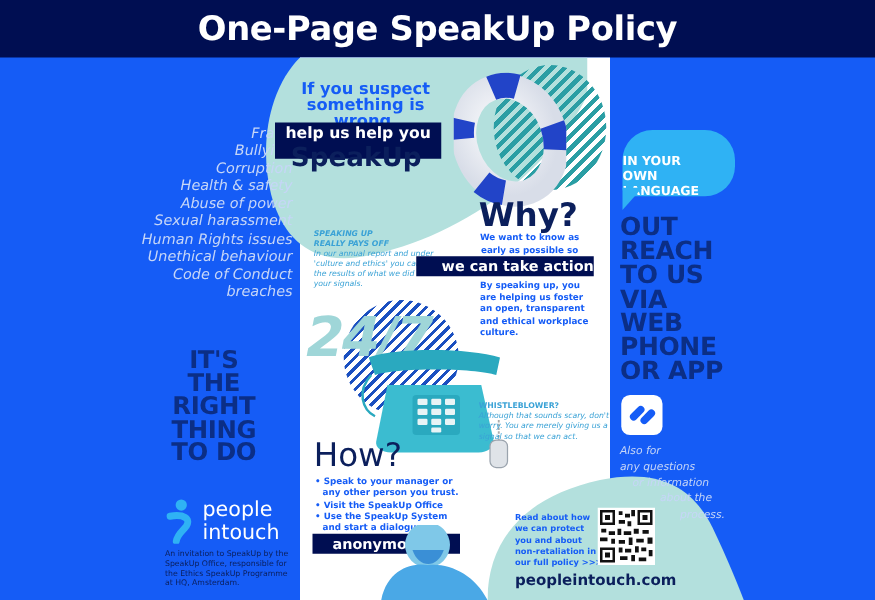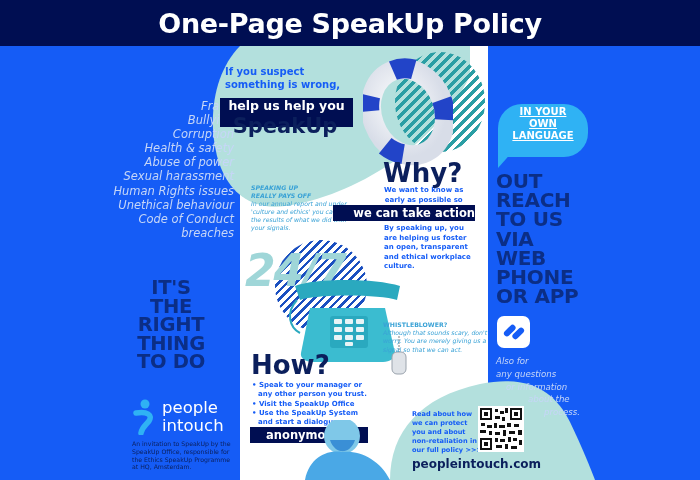--- a/index.html
+++ b/index.html
@@ -11,47 +11,47 @@
   .title-bar h1 { color: #fff; font-size: 27px; font-weight: bold; letter-spacing: -0.3px; font-family: "DejaVu Sans", sans-serif; }
 
   .center-panel { left: 240px; top: 46px; width: 248px; height: 434px; background: #ffffff; overflow: hidden; }
 
   .issues { left: 80px; top: 99px; width: 154px; text-align: right; color: #c6d6f7; font-style: italic; font-size: 11.5px; line-height: 14.1px; }
 
   .right-thing { left: 120px; top: 279px; width: 102px; text-align: center; color: #0b2e86; font-weight: bold; font-size: 19.5px; line-height: 18.5px; letter-spacing: -0.3px; }
   .logo-text { left: 162px; top: 399px; color: #fff; font-size: 16.5px; line-height: 18px; font-weight: normal; }
   .invitation { left: 132px; top: 440px; width: 100px; color: #0b1f5c; font-size: 6.2px; line-height: 7.8px; }
 
-  .suspect { left: 225px; top: 65px; width: 135px; text-align: left; color: #155cf6; font-weight: bold; font-size: 10px; line-height: 13px; }
+  .suspect { left: 225px; top: 65px; width: 135px; text-align: center; color: #155cf6; font-weight: bold; font-size: 13px; line-height: 13px; }
   .help-box { left: 220px; top: 98px; width: 133px; height: 29px; background: #000e52; color: #fff; font-weight: bold; font-size: 12.5px; line-height: 16px; text-align: center; }
   .speakup-big { left: 225px; top: 114px; width: 120px; text-align: center; color: #0b1f5c; font-weight: bold; font-size: 21px; line-height: 24px; }
 
   .stripes-circle { border-radius: 50%; background: repeating-linear-gradient(-45deg, #2a9ea4 0 3.5px, transparent 3.5px 7px); }
   .stripes-circle-blue { border-radius: 50%; background: repeating-linear-gradient(-45deg, #1a4fc0 0 2.5px, transparent 2.5px 6px); }
 
   .why-title { left: 383px; top: 160px; color: #0b1f5c; font-weight: bold; font-size: 26px; line-height: 26px; }
   .why-text1 { left: 384px; top: 186px; color: #155cf6; font-weight: bold; font-size: 7px; line-height: 9.5px; text-align: center; }
   .action-box { left: 333px; top: 205px; width: 142px; height: 16px; background: #000e52; color: #fff; font-weight: bold; font-size: 11.5px; line-height: 16px; text-align: right; }
   .why-text2 { left: 384px; top: 224px; color: #155cf6; font-weight: bold; font-size: 7px; line-height: 9.5px; }
 
   .paysoff { left: 251px; top: 184px; width: 100px; color: #3aa2d6; font-style: italic; font-size: 6.2px; line-height: 8px; }
   .paysoff b { font-weight: bold; display:block; }
 
   .twentyfour { left: 245px; top: 249px; color: #9fd6d8; font-weight: bold; font-size: 44px; line-height: 44px; letter-spacing: -2px; font-style: italic; }
 
   .whistle-text { left: 383px; top: 321px; width: 105px; color: #3aa2d6; font-style: italic; font-size: 6.2px; line-height: 8.2px; }
   .whistle-text b { font-weight: bold; font-style: normal; display:block; }
 
-  .how-title { left: 251px; top: 352px; color: #0b1f5c; font-weight: bold; font-size: 26px; line-height: 26px; }
+  .how-title { left: 251px; top: 352px; color: #0b1f5c; font-weight: normal; font-size: 26px; line-height: 26px; }
   .how-list { left: 252px; top: 381px; color: #155cf6; font-weight: bold; font-size: 7px; line-height: 9.3px; list-style: none; }
   .anon-box { left: 250px; top: 427px; width: 118px; height: 16px; background: #000e52; color: #fff; font-weight: bold; font-size: 11.5px; line-height: 16px; text-align: center; }
   .read-text { left: 412px; top: 410px; color: #155cf6; font-weight: bold; font-size: 6.6px; line-height: 9px; }
   .site { left: 412px; top: 457px; color: #0b1f5c; font-weight: bold; font-size: 12px; }
 
-  .bubble { left: 498px; top: 104px; width: 90px; height: 53px; background: #2fb2f4; border-radius: 24px 24px 24px 6px; color: #fff; font-weight: bold; text-align: center; font-size: 10px; line-height: 11.8px; padding-top: 2px; text-decoration: underline; }
+  .bubble { left: 498px; top: 104px; width: 90px; height: 53px; background: #2fb2f4; border-radius: 24px 24px 24px 6px; color: #fff; font-weight: bold; font-size: 10px; line-height: 11.8px; padding-top: 20px; }
   .reach { left: 496px; top: 172px; color: #0b2e86; font-weight: bold; font-size: 20px; line-height: 19.2px; letter-spacing: -0.3px; }
   .app-icon { left: 497px; top: 316px; width: 33px; height: 32px; background: #fff; border-radius: 7px; display:flex; align-items:center; justify-content:center; }
   .also { left: 496px; top: 355px; width: 90px; color: #c6d6f7; font-style: italic; font-size: 8.6px; line-height: 12.8px; }
   .also span { display:block; }
 </style>
 </head>
 <body>
 
 <div class="abs title-bar">
   <h1>One-Page SpeakUp Policy</h1>

